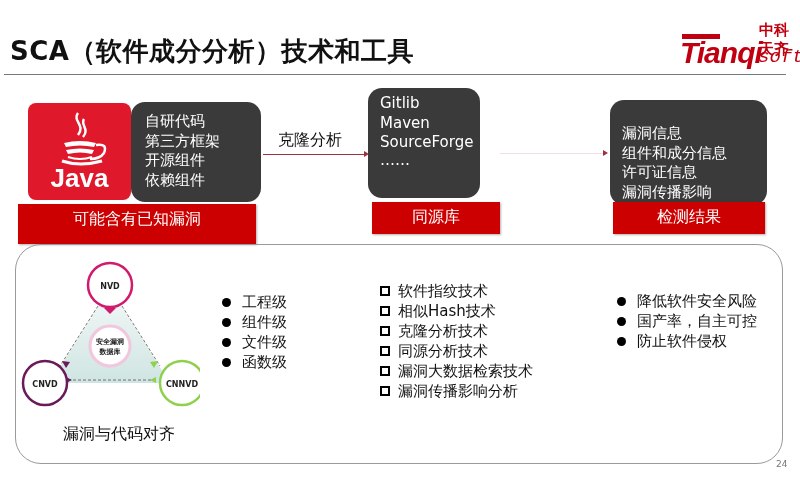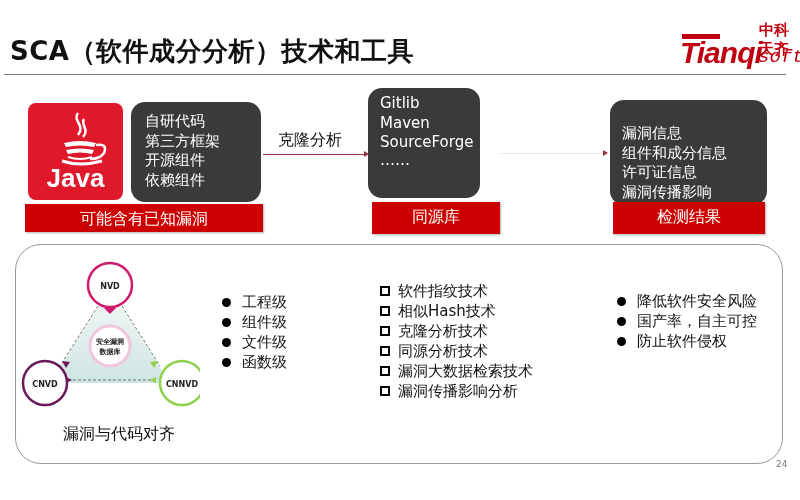--- a/index.html
+++ b/index.html
@@ -30,39 +30,39 @@
     .logo-soft {
       position: absolute; left: 78px; top: 28px; font-size: 19px; font-style: italic; color: #c00010;
       font-family: Liberation Mono, monospace;
     }
     .logo-bar {
       position: absolute; left: 2px; top: 16px; width: 38px; height: 5px; background: #c00010;
     }
 
     
     .java-box {
-      position: absolute; left: 28px; top: 103px; width: 95px; height: 97px;
+      position: absolute; left: 28px; top: 103px; width: 103px; height: 97px;
       background: #e0182b; border-radius: 8px;
     }
     .java-word {
       position: absolute; left: 0; right: 0; bottom: 6px; text-align: center;
       font-size: 26px; font-weight: bold; color: #fff; font-family: "Liberation Sans", sans-serif;
     }
     .dark-box {
       position: absolute; background: #3a3a3a; border-radius: 14px; color: #fff;
       font-size: 15px; line-height: 19.5px;
     }
     .box1 { left: 131px; top: 102px; width: 130px; height: 100px; padding: 10px 0 0 14px; }
     .box2 { left: 368px; top: 88px; width: 112px; height: 110px; padding: 6px 8px 0 12px; }
     .box3 { left: 610px; top: 100px; width: 157px; height: 105px; padding: 24px 0 0 12px; }
     .red-bar {
       position: absolute; background: #cc0000; color: #fff; text-align: center; font-size: 16px;
       line-height: 30px; box-shadow: 1px 1px 2px rgba(0,0,0,0.3);
     }
-    .bar1 { left: 25px; top: 204px; width: 238px; height: 28px; text-align: center; }
+    .bar1 { left: 18px; top: 204px; width: 238px; height: 40px; text-align: center; }
     .bar2 { left: 372px; top: 202px; width: 128px; height: 32px; }
     .bar3 { left: 613px; top: 202px; width: 152px; height: 32px; }
 
     .arrow-line {
       position: absolute; height: 1px; background: #a03040;
     }
     .arrow-label {
       position: absolute; left: 278px; top: 130px; font-size: 16px; color: #111;
     }
     .arrow-head {

